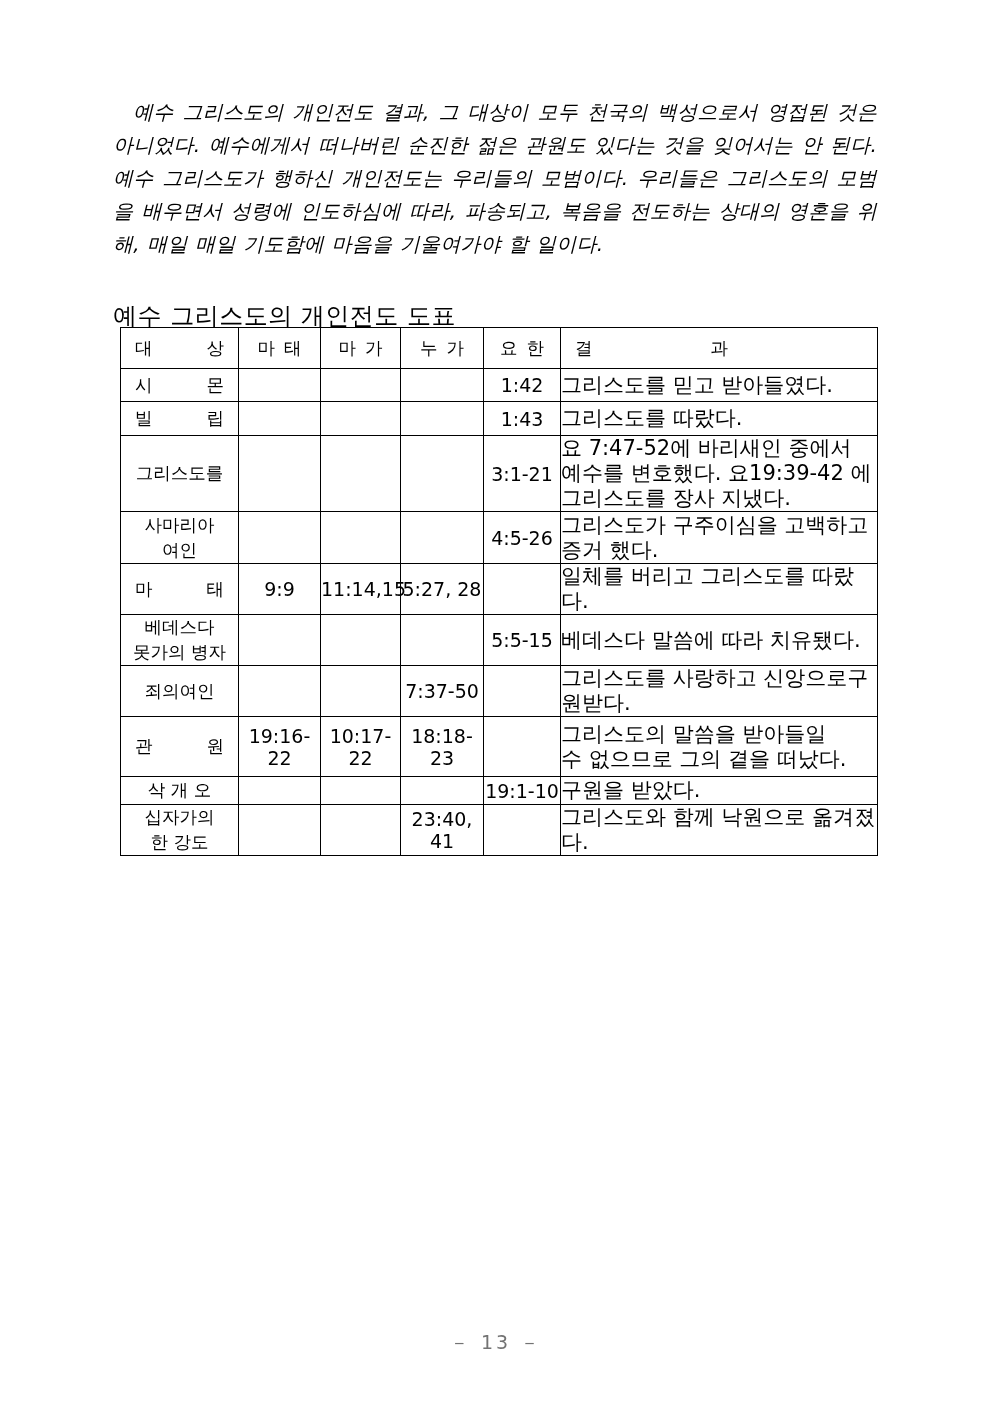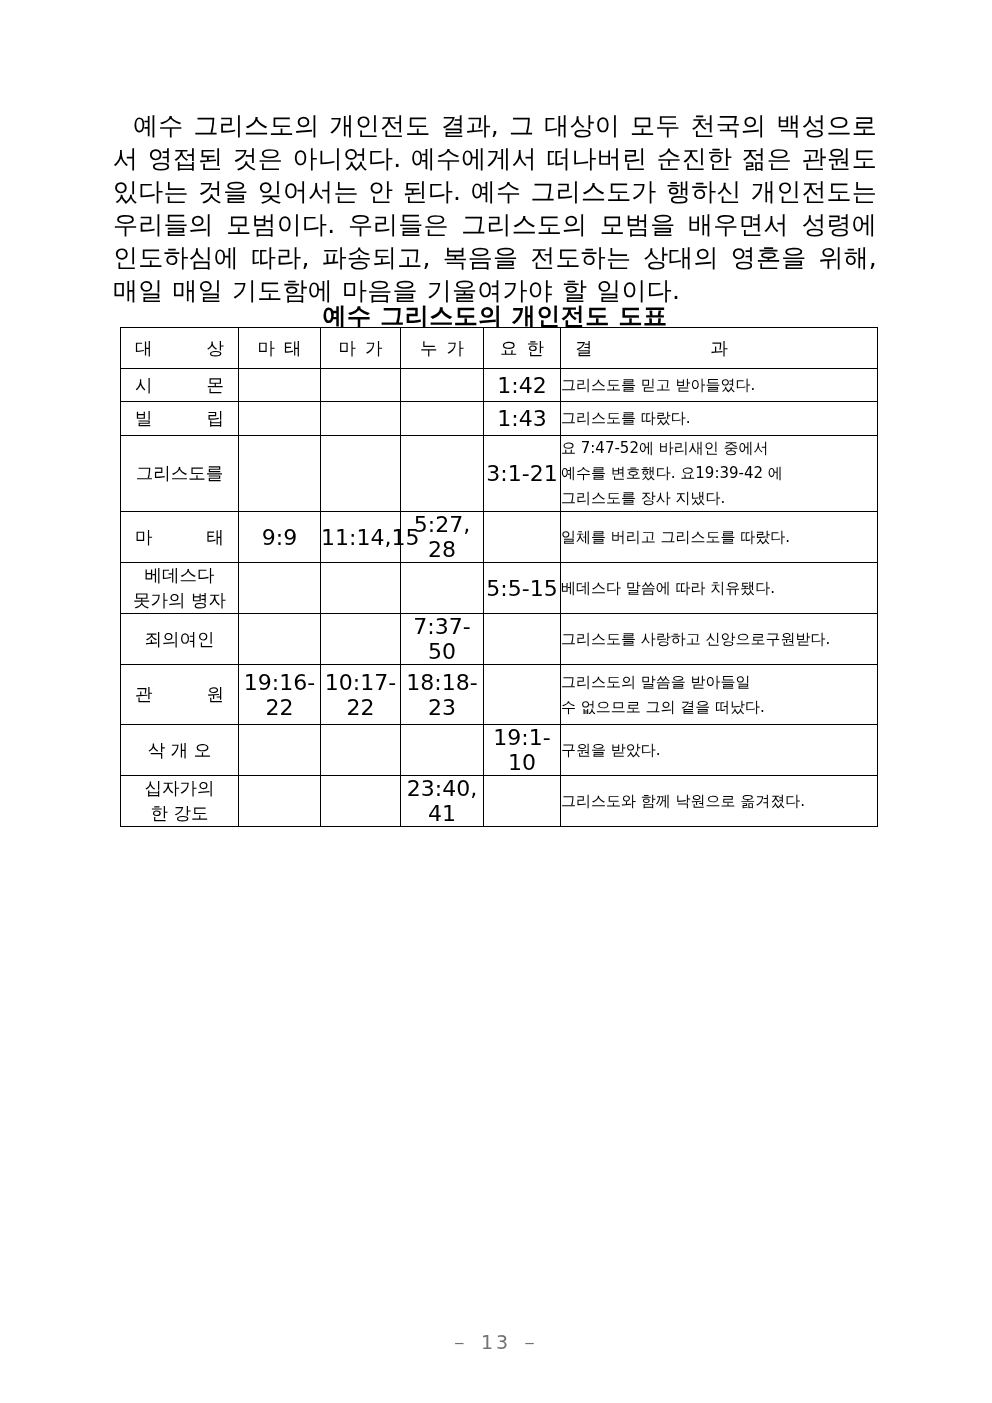--- a/index.html
+++ b/index.html
@@ -20,40 +20,41 @@
     position: absolute;
     left: 0; top: 0;
     width: 992px;
     height: 1403px;
   }
 
   
   .intro {
     position: absolute;
     left: 113px;
-    top: 84px;
+    top: 76px;
     width: 764px;
-    font-size: 25px;
+    font-size: 20px;
     line-height: 33px;
     text-align: justify;
     text-justify: inter-character;
     text-indent: 20px;
     letter-spacing: 0.2px;
     word-spacing: 1px;
+    font-style: italic;
   }
 
   
   .table-title {
     position: absolute;
     left: 113px;
     top: 280px;
     width: 764px;
-    text-align: center;
+    text-align: left;
     font-size: 24px;
-    font-weight: bold;
+    font-weight: normal;
     letter-spacing: 0.5px;
   }
 
   
   .chart-wrap {
     position: absolute;
     left: 120px;
     top: 327px;
     width: 757px;
   }
@@ -114,28 +115,28 @@
     display: flex;
     justify-content: center;
     gap: 11px;
   }
   td.subject .two-line {
     line-height: 25px;
   }
 
   td.ref {
     text-align: center;
-    font-size: 22px;
+    font-size: 19px;
     padding: 3px 2px;
   }
   td.result {
     text-align: left;
     padding: 3px 6px 3px 13px;
     line-height: 25px;
-    font-size: 15px;
+    font-size: 21px;
   }
   .r1 { height: 33px; }
   .r2 { height: 34px; }
   .r3 { height: 35px; }
   .r-nic { height: 75px; }
   .r-sam { height: 52px; }
   .r-mt  { height: 40px; }
   .r-bet { height: 49px; }
   .r-sin { height: 37px; margin-top: 37px; }
   .r-off { height: 60px; }
@@ -270,20 +271,34 @@
           <td class="ref"></td>
           <td class="ref"></td>
           <td class="ref">3:1-21</td>
           <td class="result">
             <div>요 7:47-52에 바리새인 중에서</div>
             <div>예수를 변호했다. 요19:39-42 에</div>
             <div>그리스도를 장사 지냈다.</div>
           </td>
         </tr>
 
+        <tr class="r-sam">
+          <td class="subject">
+            <div>사마리아</div>
+            <div>여인</div>
+          </td>
+          <td class="ref"></td>
+          <td class="ref"></td>
+          <td class="ref"></td>
+          <td class="ref">4:5-26</td>
+          <td class="result">
+            <div>그리스도가 구주이심을 고백하고</div>
+            <div>증거 했다.</div>
+          </td>
+        </tr>
 
         <tr class="r-mt">
           <td class="subject">
             <span class="spread">
               <span>마</span>
               <span>태</span>
             </span>
           </td>
           <td class="ref">9:9</td>
           <td class="ref">11:14,15</td>

